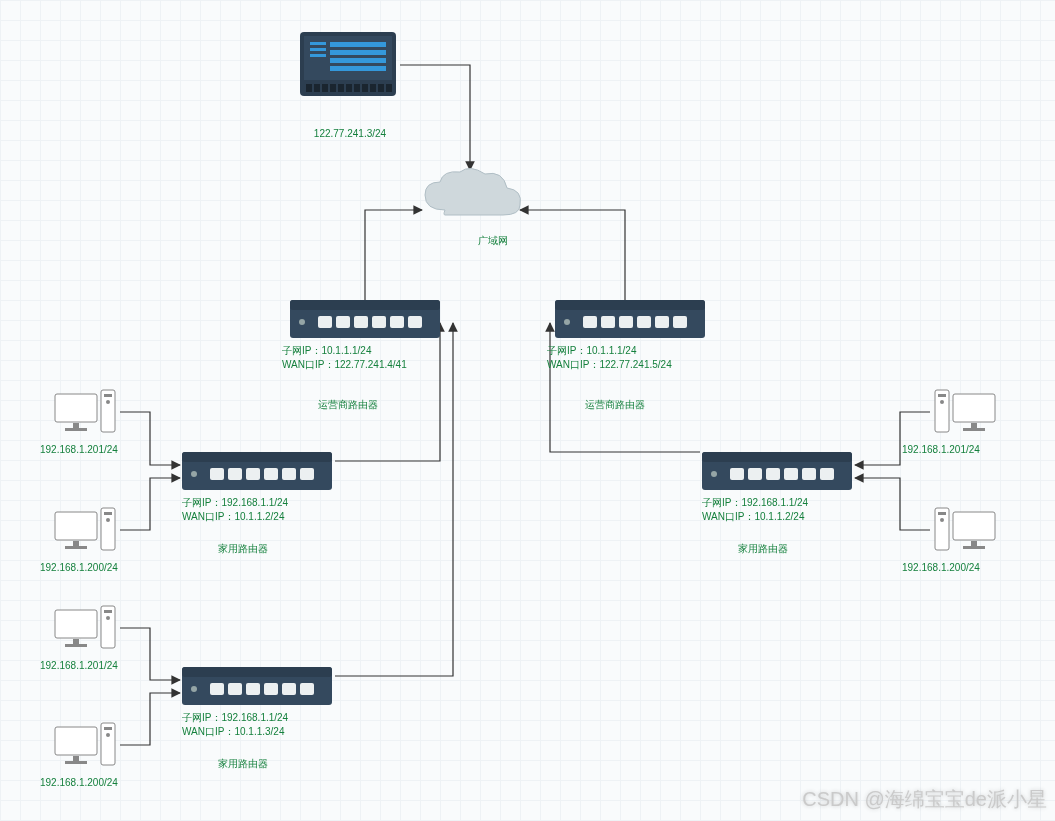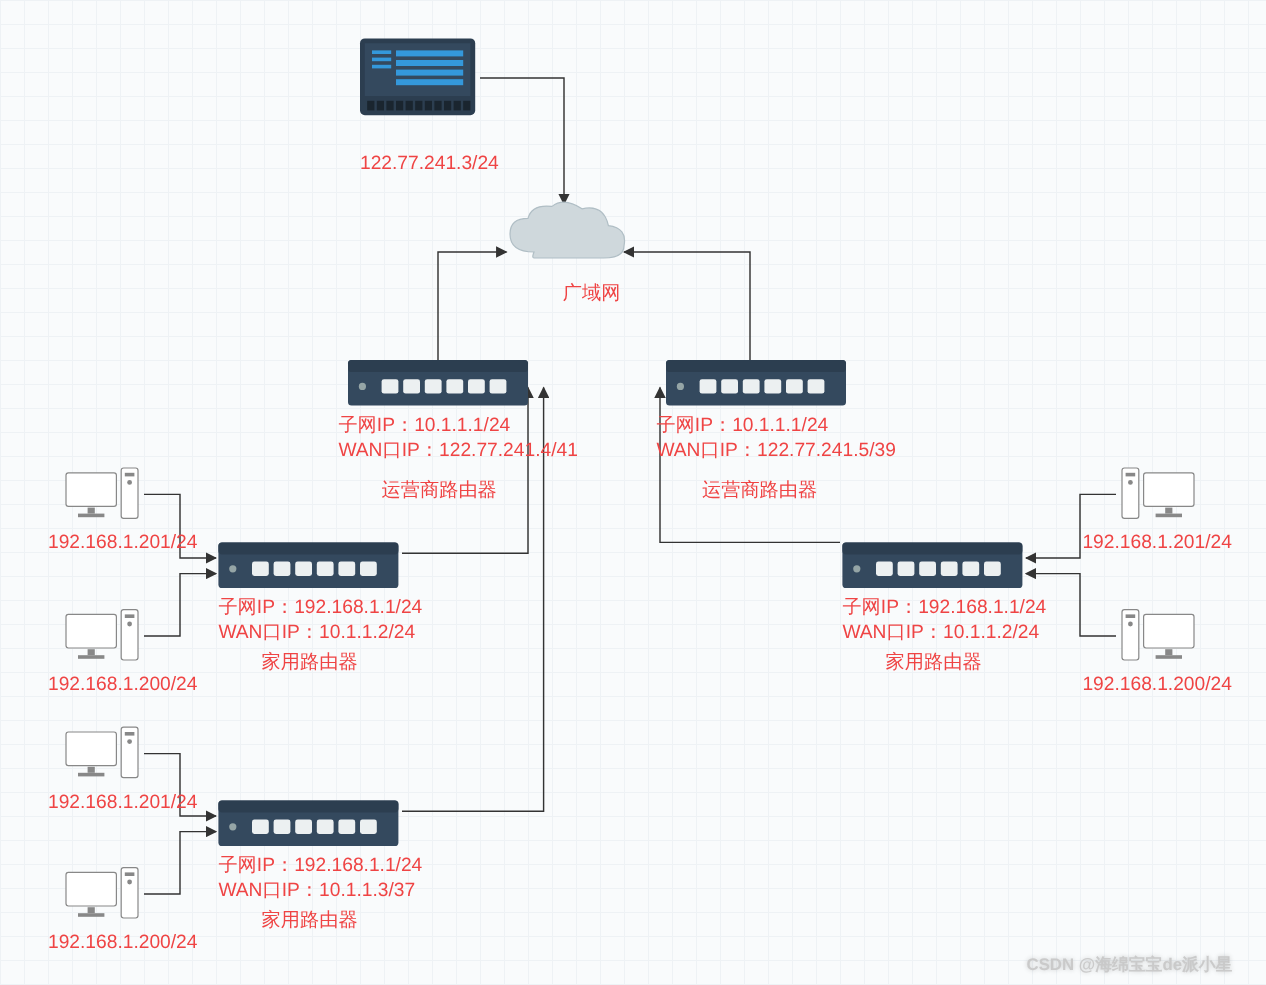--- a/index.html
+++ b/index.html
@@ -9,33 +9,32 @@
       linear-gradient(#eef2f5 1px, transparent 1px) 0 0 / 20px 20px,
       linear-gradient(90deg, #eef2f5 1px, transparent 1px) 0 0 / 20px 20px,
       #f9fbfc;
     width: 1055px;
     height: 821px;
     position: relative;
     overflow: hidden;
   }
   .label {
     position: absolute;
-    font-size: 16px;
-    color: #ef4444;
+    font-size: 10px;
+    color: #15803d;
     text-align: center;
     white-space: nowrap;
   }
   .watermark {
     position: absolute;
-    right: 28px;
+    right: 8px;
     bottom: 8px;
-    font-size: 14px;
+    font-size: 20px;
     color: rgba(200,200,200,0.95);
     text-shadow: 0 0 4px rgba(0,0,0,0.2);
-    font-weight: bold;
   }
   svg { position: absolute; left: 0; top: 0; }
 </style>
 </head>
 <body>
 
 <svg width="1055" height="821">
   <defs>
     <marker id="arrow" viewBox="0 0 10 10" refX="9" refY="5" markerWidth="8" markerHeight="8" orient="auto-start-reverse">
       <path d="M 0 0 L 10 5 L 0 10 z" fill="#333"></path>
@@ -145,33 +144,33 @@
 <div class="label" style="left:463px;top:234px;width:60px">广域网</div>
 
 <div class="label" style="left:282px;top:344px;text-align:left">
   <span>子网IP：</span><span>10.1.1.1/24</span><br>
   <span>WAN口IP：</span><span>122.77.241.4/41</span>
 </div>
 <div class="label" style="left:318px;top:398px">运营商路由器</div>
 
 <div class="label" style="left:547px;top:344px;text-align:left">
   <span>子网IP：</span><span>10.1.1.1/24</span><br>
-  <span>WAN口IP：</span><span>122.77.241.5/39</span>
+  <span>WAN口IP：</span><span>122.77.241.5/24</span>
 </div>
 <div class="label" style="left:585px;top:398px">运营商路由器</div>
 
 <div class="label" style="left:182px;top:496px;text-align:left">
   <span>子网IP：</span><span>192.168.1.1/24</span><br>
   <span>WAN口IP：</span><span>10.1.1.2/24</span>
 </div>
 <div class="label" style="left:218px;top:542px">家用路由器</div>
 
 <div class="label" style="left:182px;top:711px;text-align:left">
   <span>子网IP：</span><span>192.168.1.1/24</span><br>
-  <span>WAN口IP：</span><span>10.1.1.3/37</span>
+  <span>WAN口IP：</span><span>10.1.1.3/24</span>
 </div>
 <div class="label" style="left:218px;top:757px">家用路由器</div>
 
 <div class="label" style="left:702px;top:496px;text-align:left">
   <span>子网IP：</span><span>192.168.1.1/24</span><br>
   <span>WAN口IP：</span><span>10.1.1.2/24</span>
 </div>
 <div class="label" style="left:738px;top:542px">家用路由器</div>
 
 <div class="label" style="left:40px;top:444px">192.168.1.201/24</div>

